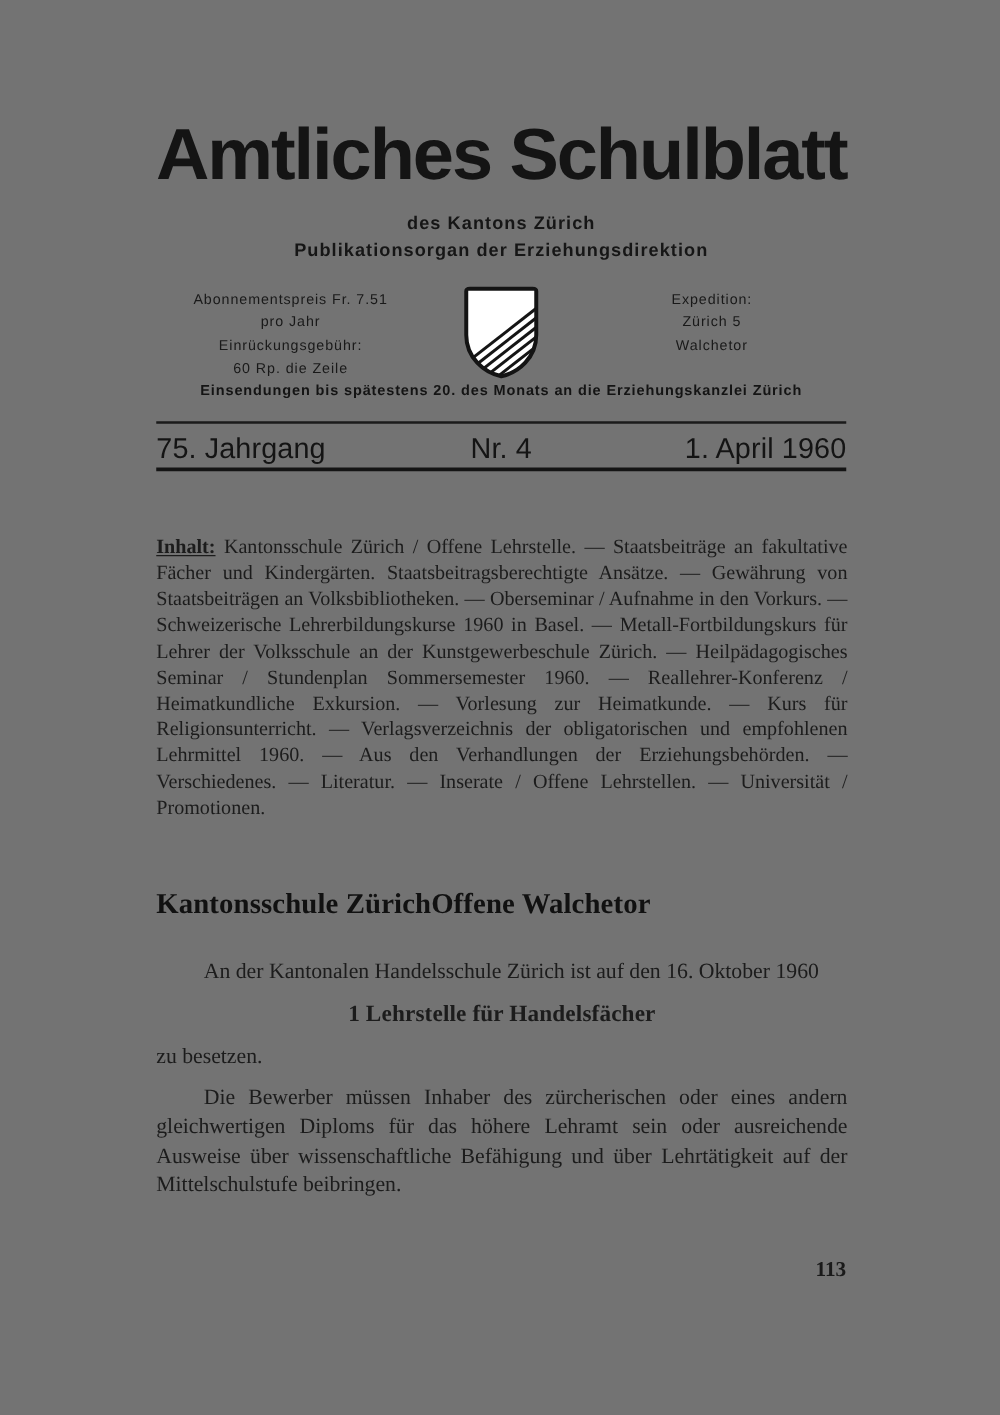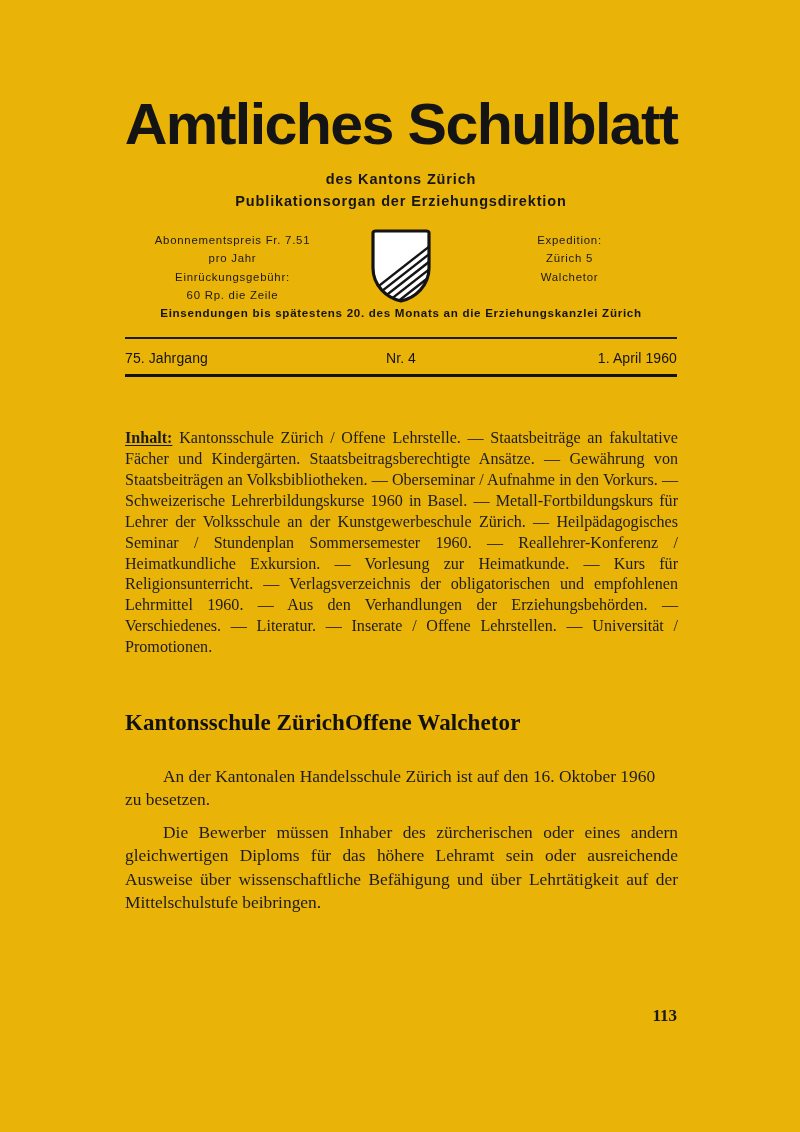--- a/index.html
+++ b/index.html
@@ -13,21 +13,21 @@
     position: relative;
     font-family: "Liberation Serif", "DejaVu Serif", serif;
     color: #1a1a1a;
     overflow: hidden;
   }
   .page {
     position: absolute;
     left: 0; top: 0;
     width: 800px;
     height: 1132px;
-    background: #eab308;
+    background: #737373;
   }
 
   
   .masthead {
     position: absolute;
     left: 125px;
     top: 96px;
     width: 552px;
     text-align: center;
   }
@@ -117,23 +117,24 @@
   }
   .issue-bar {
     position: absolute;
     left: 125px;
     top: 343px;
     width: 552px;
     height: 30px;
     display: flex;
     align-items: center;
     font-family: "Liberation Sans", "DejaVu Sans", sans-serif;
-    font-size: 14px;
+    font-size: 23px;
     color: #141414;
     letter-spacing: 0.1px;
+    justify-content: flex-end;
   }
   .issue-left { flex: 0 0 34%; text-align: left; }
   .issue-mid  { flex: 0 0 32%; text-align: center; }
   .issue-right{ flex: 0 0 34%; text-align: right; }
 
   
   .contents {
     position: absolute;
     left: 125px;
     top: 428px;
@@ -275,19 +276,20 @@
 
   <div class="contents"><span class="contents-label">Inhalt:</span> <span>Kantonsschule Zürich / Offene Lehrstelle. — Staatsbeiträge an fakultative Fächer und Kindergärten. Staatsbeitragsberechtigte Ansätze. — Gewährung von Staatsbeiträgen an Volksbibliotheken. — Oberseminar / Aufnahme in den Vorkurs. — Schweizerische Lehrerbildungskurse 1960 in Basel. — Metall-Fortbildungskurs für Lehrer der Volksschule an der Kunstgewerbeschule Zürich. — Heilpädagogisches Seminar / Stundenplan Sommersemester 1960. — Reallehrer-Konferenz / Heimatkundliche Exkursion. — Vorlesung zur Heimatkunde. — Kurs für Religionsunterricht. — Verlagsverzeichnis der obligatorischen und empfohlenen Lehrmittel 1960. — Aus den Verhandlungen der Erziehungsbehörden. — Verschiedenes. — Literatur. — Inserate / Offene Lehrstellen. — Universität / Promotionen.</span></div>
 
   <div class="headings">
     <div>Kantonsschule Zürich</div>
     <div>Offene Walchetor</div>
   </div>
 
   <div class="article">
     <p>An der Kantonalen Handelsschule Zürich ist auf den 16. Oktober 1960</p>
+    <p class="sub-head">1 Lehrstelle für Handelsfächer</p>
     <p class="no-indent">zu besetzen.</p>
     <p class="gap">Die Bewerber müssen Inhaber des zürcherischen oder eines andern gleichwertigen Diploms für das höhere Lehramt sein oder ausreichende Ausweise über wissenschaftliche Befähigung und über Lehrtätigkeit auf der Mittelschulstufe beibringen.</p>
   </div>
 
   <div class="page-number">113</div>
 
 </div>
 
 </body></html>

